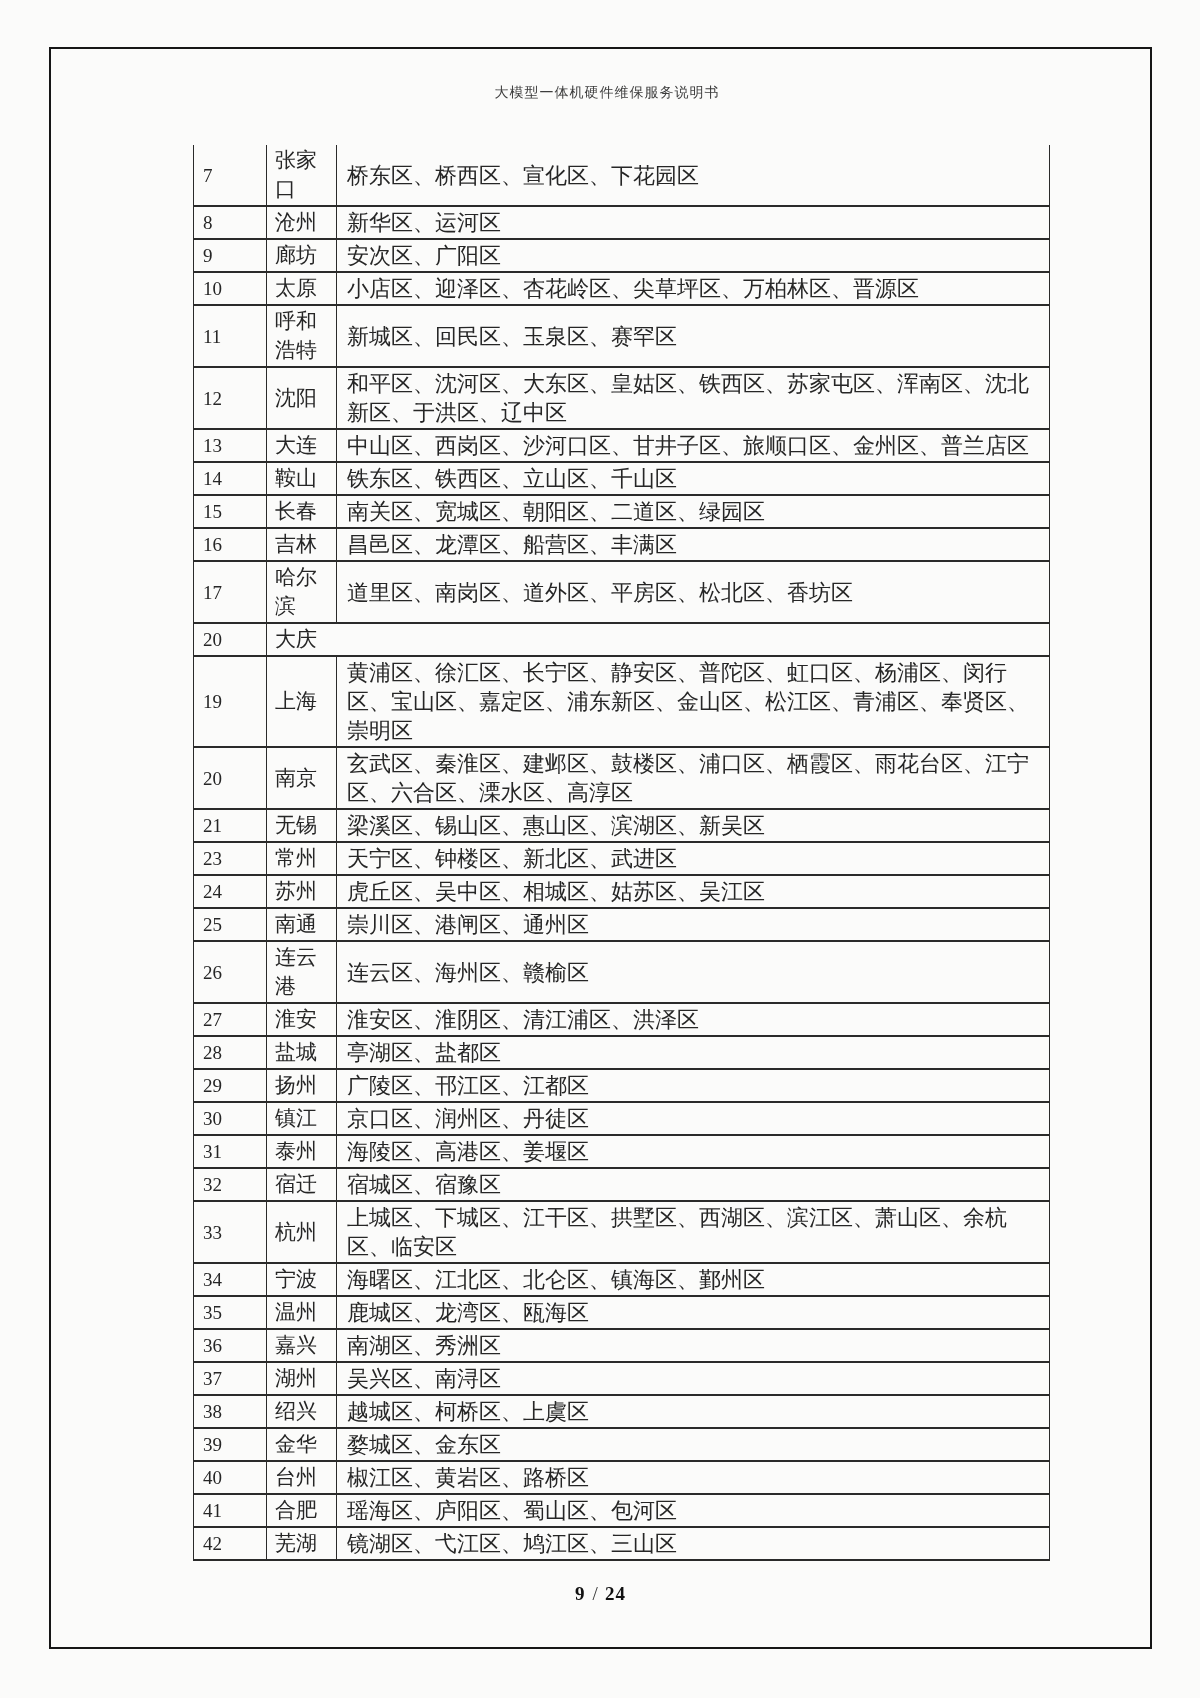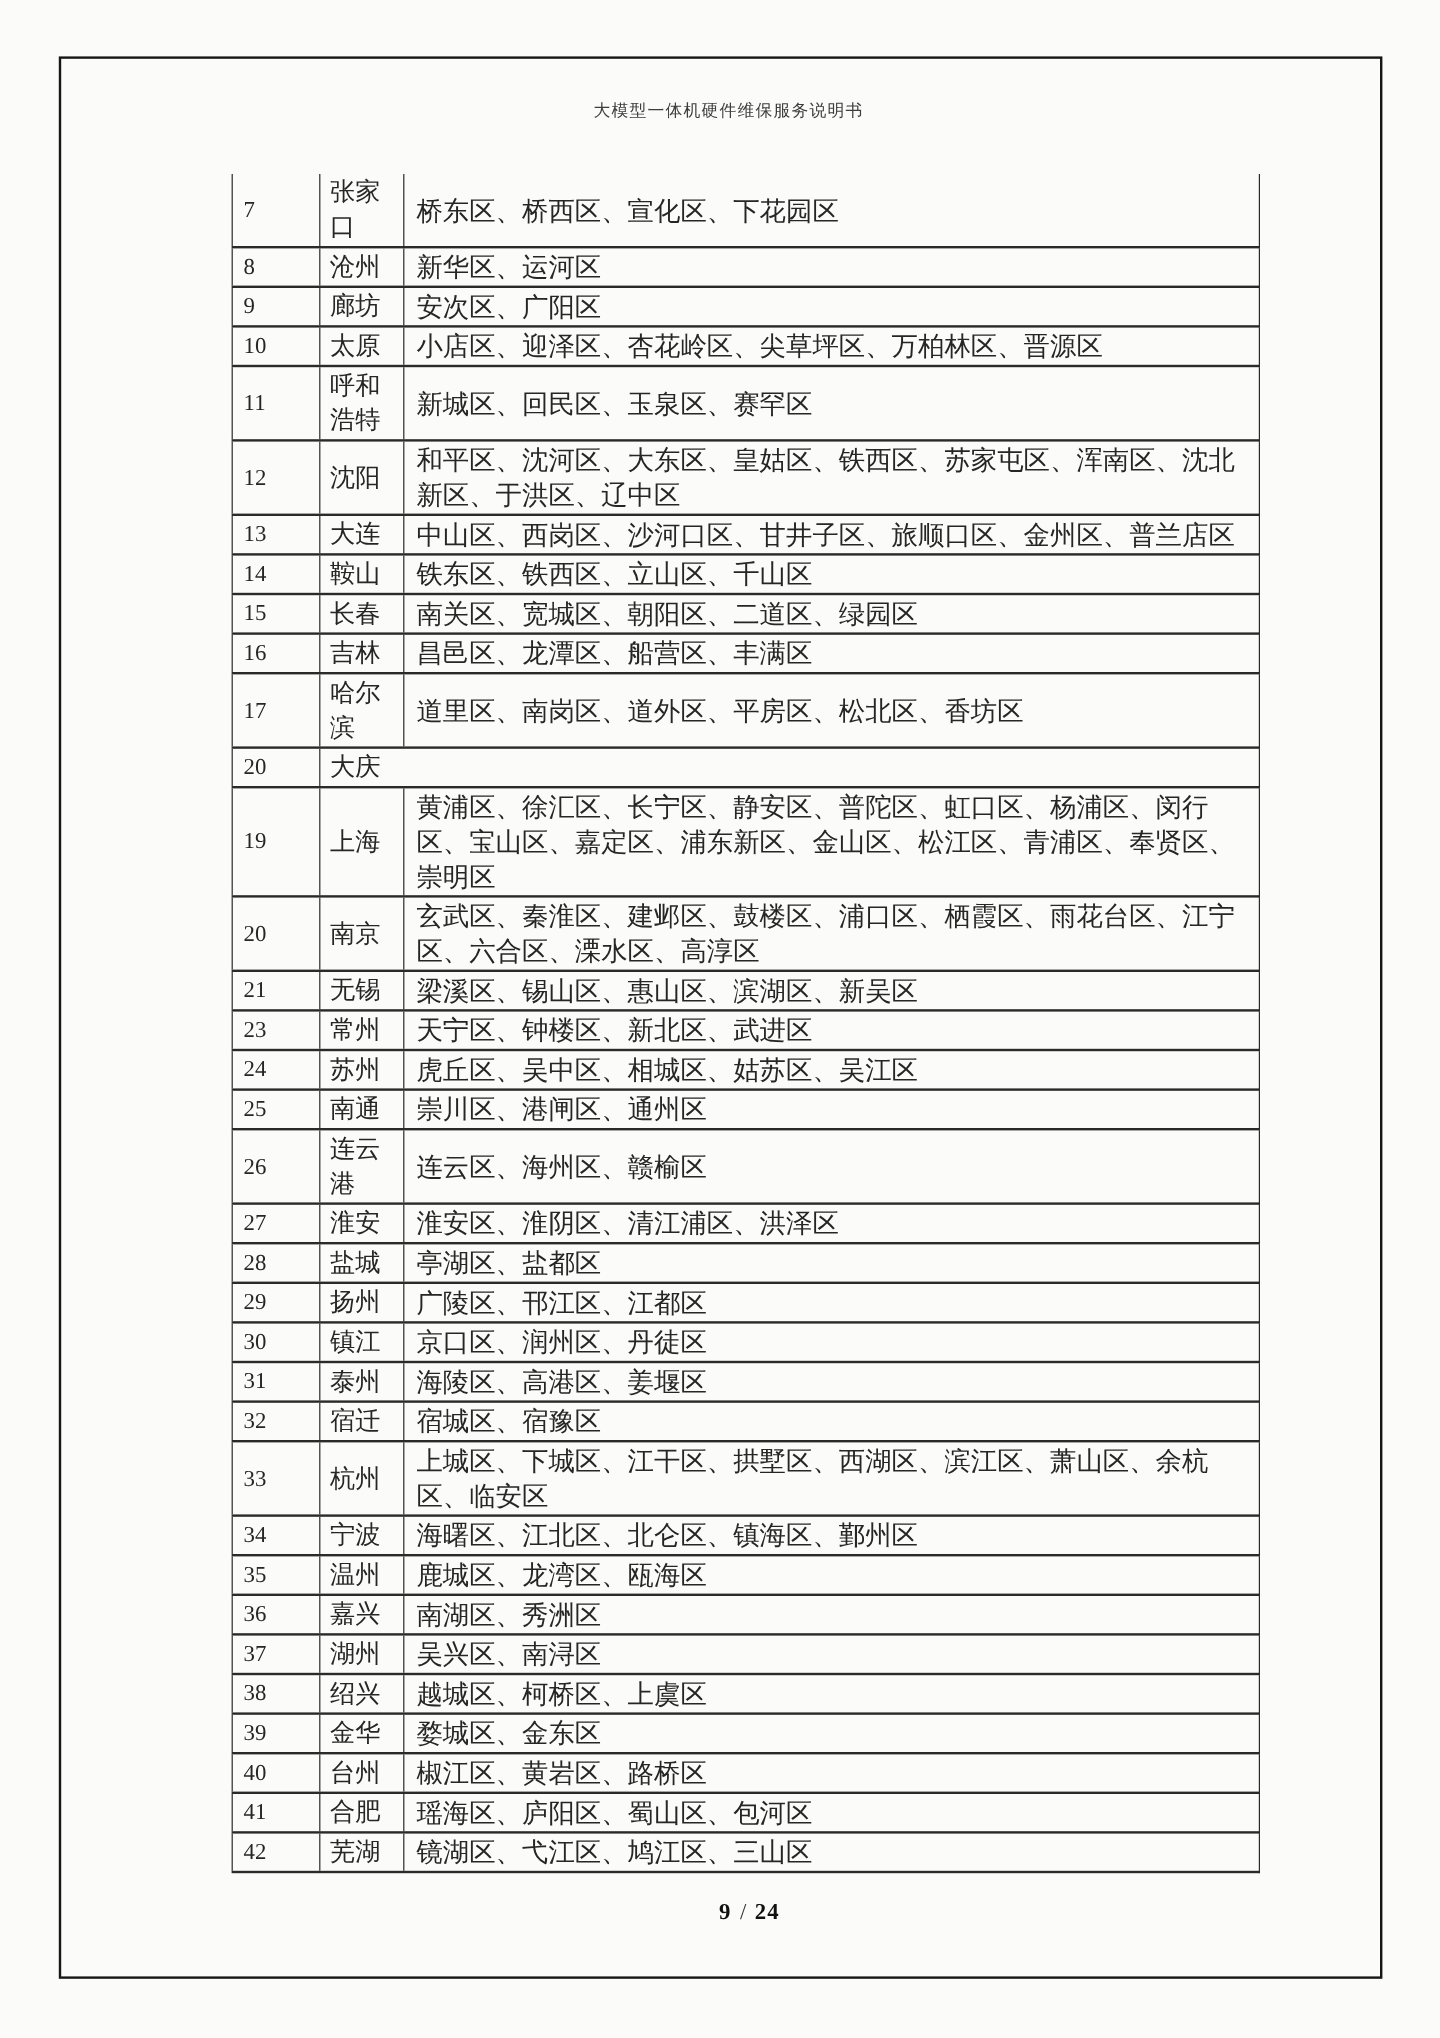--- a/index.html
+++ b/index.html
@@ -67,21 +67,20 @@
     line-height: 29px;
   }
   .cell span { display: inline-block; width: 100%; }
   .page-footer {
     position: absolute;
     left: 49px; top: 1583px;
     width: 1103px;
     text-align: center;
     font-size: 19px;
     color: #111;
-    margin-left: 24px;
   }
   .page-footer .num { font-weight: bold; letter-spacing: 1px; }
   .page-footer .sep { font-weight: normal; padding: 0 7px; color: #333; }
 </style>
 </head>
 <body>
 
 <div class="page-frame"></div>
 
 <div class="header-title">大模型一体机硬件维保服务说明书</div>

